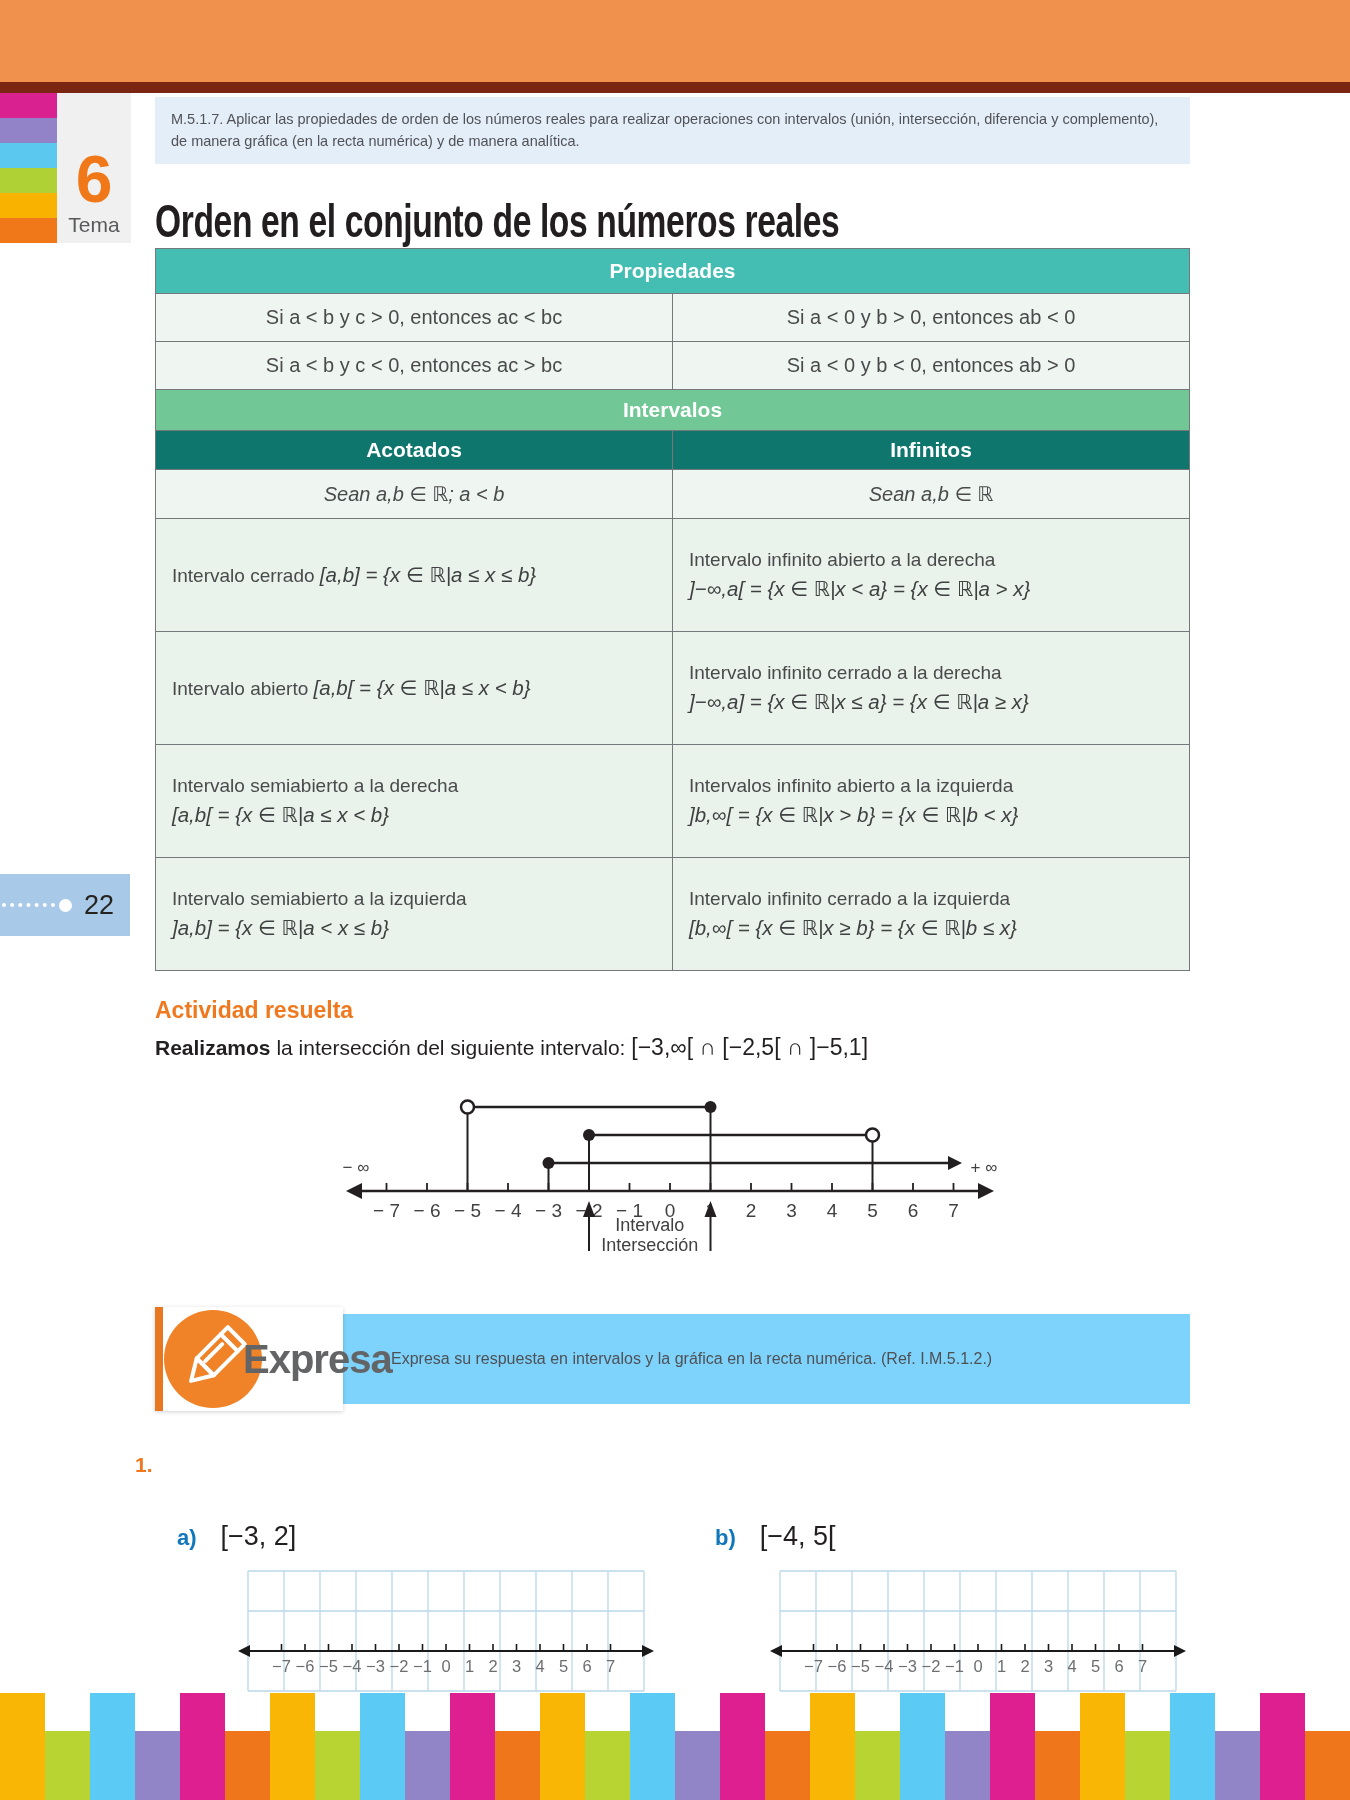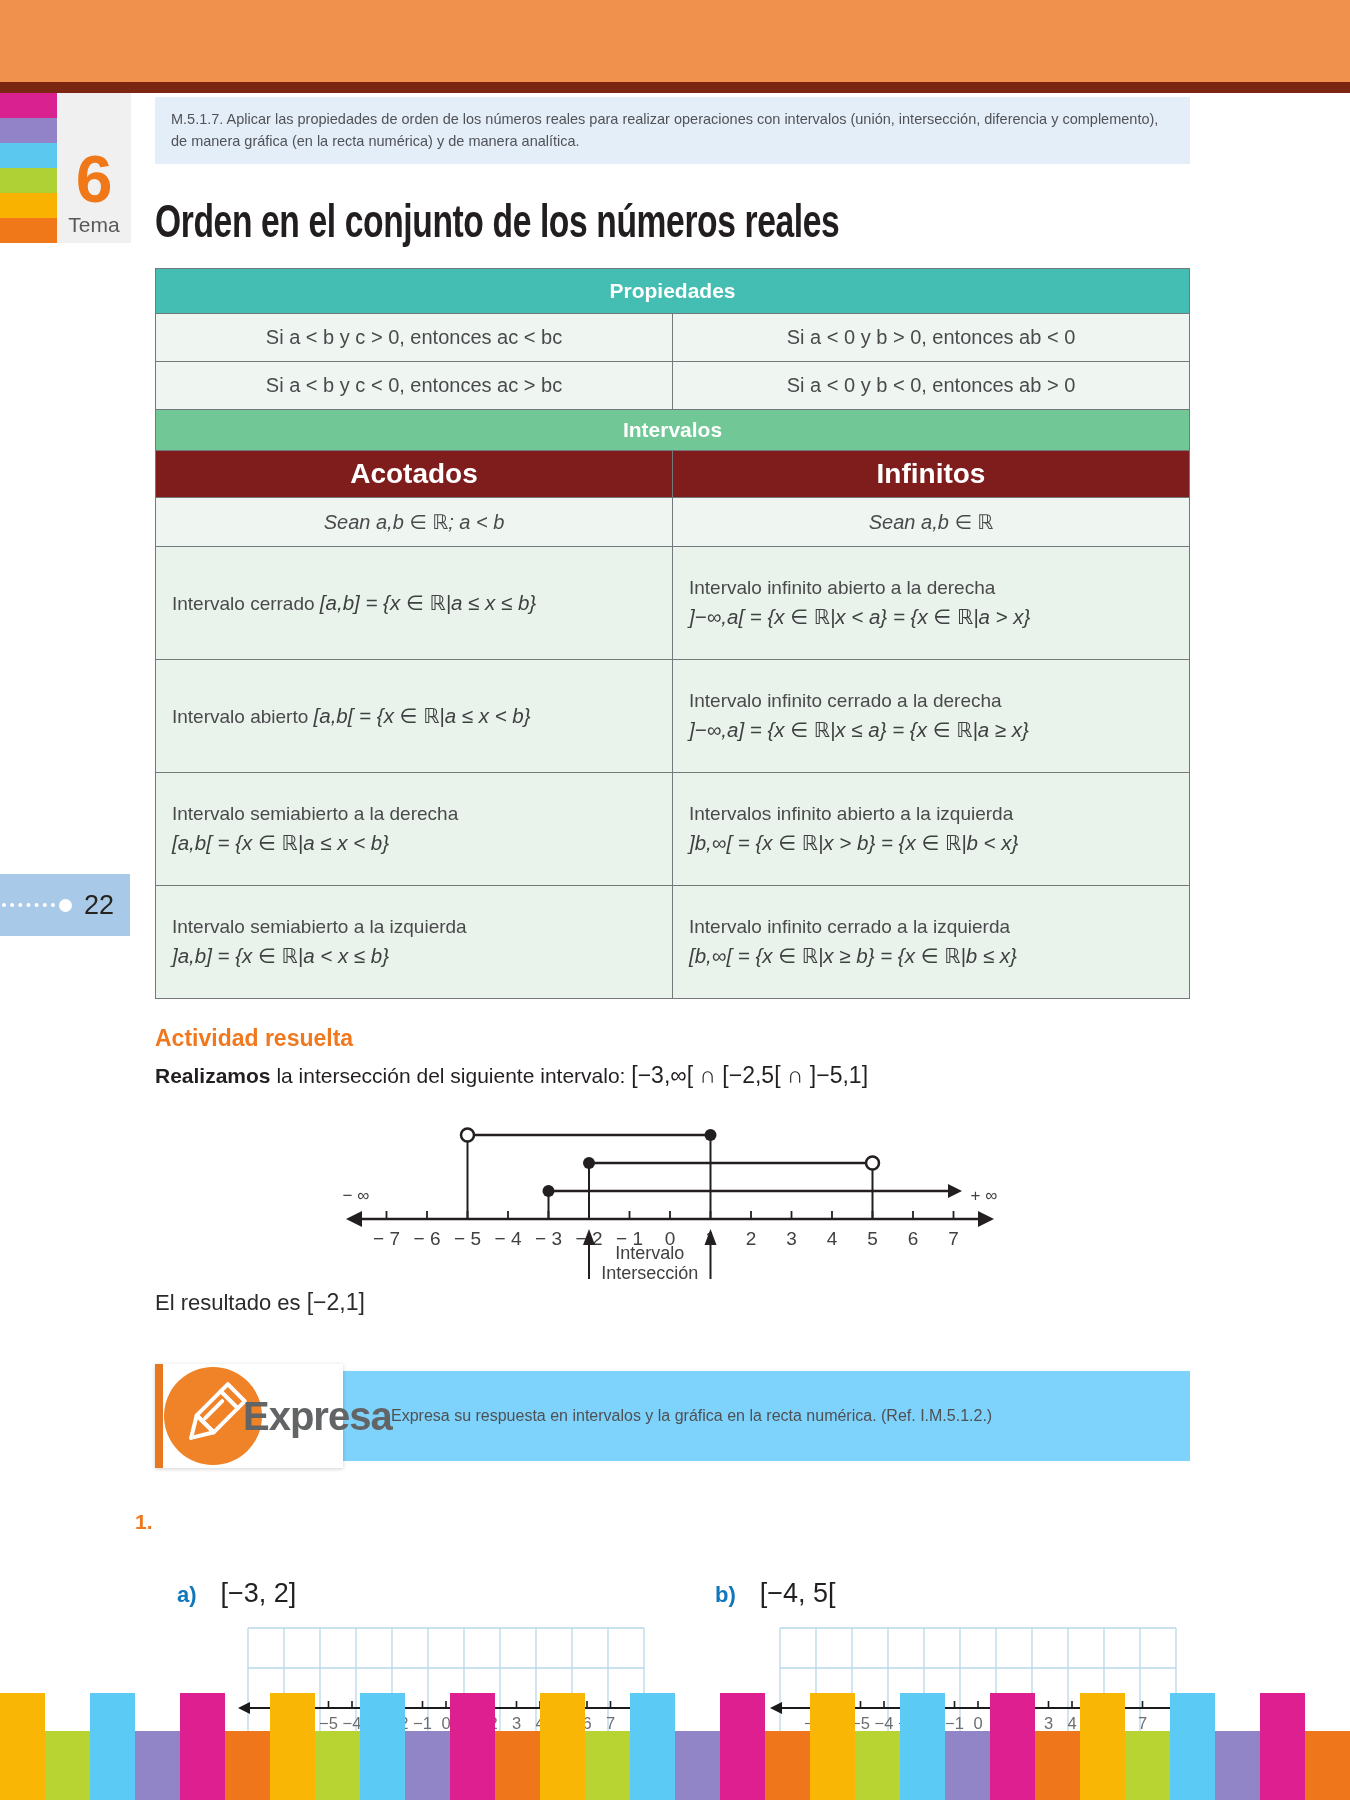--- a/index.html
+++ b/index.html
@@ -27,25 +27,25 @@
   .tab-num{font-size:27px;color:#27241f;margin:0 16px 0 12px;text-align:right;}
 
   
   .content{position:absolute;left:155px;top:97px;width:1035px;}
   .standard-box{background:#E4EEF8;color:#515257;font-size:14.5px;line-height:1.55;
                 padding:11px 16px;box-sizing:border-box;}
   h1.title{margin:30px 0 0;font-size:46px;font-weight:700;color:#221e1f;letter-spacing:-.5px;
            white-space:nowrap;transform:scaleX(.73);transform-origin:left center;}
 
   
-  table.props{border-collapse:collapse;width:100%;margin-top:20px;}
+  table.props{border-collapse:collapse;width:100%;}
   table.props th,table.props td{border:1px solid #75787a;}
   th.hdr-prop{background:#44BEB2;color:#fff;font-size:21px;padding:10px;}
   th.hdr-int{background:#71C795;color:#fff;font-size:21px;padding:8px;}
-  th.hdr-sub{background:#7f1d1d;color:#fff;font-size:28px;padding:7px;width:50%;}
+  th.hdr-sub{background:#0f766e;color:#fff;font-size:21px;padding:7px;width:50%;}
   td.pcell{background:#EFF6F1;font-size:20px;color:#4a4a4c;text-align:center;padding:12px 8px;width:50%;}
   td.icell{background:#E9F3EC;font-size:19px;color:#4a4a4c;text-align:left;
            padding:10px 16px;vertical-align:middle;height:92px;}
   .formula{font-style:italic;font-size:20.5px;color:#3f4041;}
   .icell .line{margin:6px 0;}
 
   
   .act-heading{color:#F0791F;font-size:23px;font-weight:700;margin-top:26px;}
   .act-lead{font-size:21px;margin-top:10px;color:#231f20;}
   .act-lead .bold{font-weight:700;}
@@ -241,23 +241,20 @@
           <polygon points="622,92 608,85 608,99" fill="#231f20"></polygon>
           <line x1="249" y1="144" x2="249" y2="180" stroke="#231f20" stroke-width="2"></line>
           <polygon points="249,130 243,146 255,146" fill="#231f20"></polygon>
           <line x1="370.5" y1="144" x2="370.5" y2="180" stroke="#231f20" stroke-width="2"></line>
           <polygon points="370.5,130 364.5,146 376.5,146" fill="#231f20"></polygon>
           <text x="309.75" y="160" font-size="18" text-anchor="middle" fill="#414042">Intervalo</text>
           <text x="309.75" y="180" font-size="18" text-anchor="middle" fill="#414042">Intersección</text>
         </svg>
     </div>
 
-    <div class="result-line">
-      <span>El resultado es </span><span class="expr">[−2,1]</span>
-    </div>
 
     <div class="taller">
       <div class="taller-card">
         <div class="taller-bar"></div>
         <div class="taller-circle">
           <svg width="98" height="98" viewBox="0 0 98 98">
             <g transform="rotate(45 49 49)" stroke="#fff" stroke-width="4" fill="none" stroke-linejoin="round" stroke-linecap="round">
               <rect x="37" y="16" width="24" height="44"></rect>
               <line x1="37" y1="26" x2="61" y2="26"></line>
               <polygon points="37,60 61,60 49,80"></polygon>

